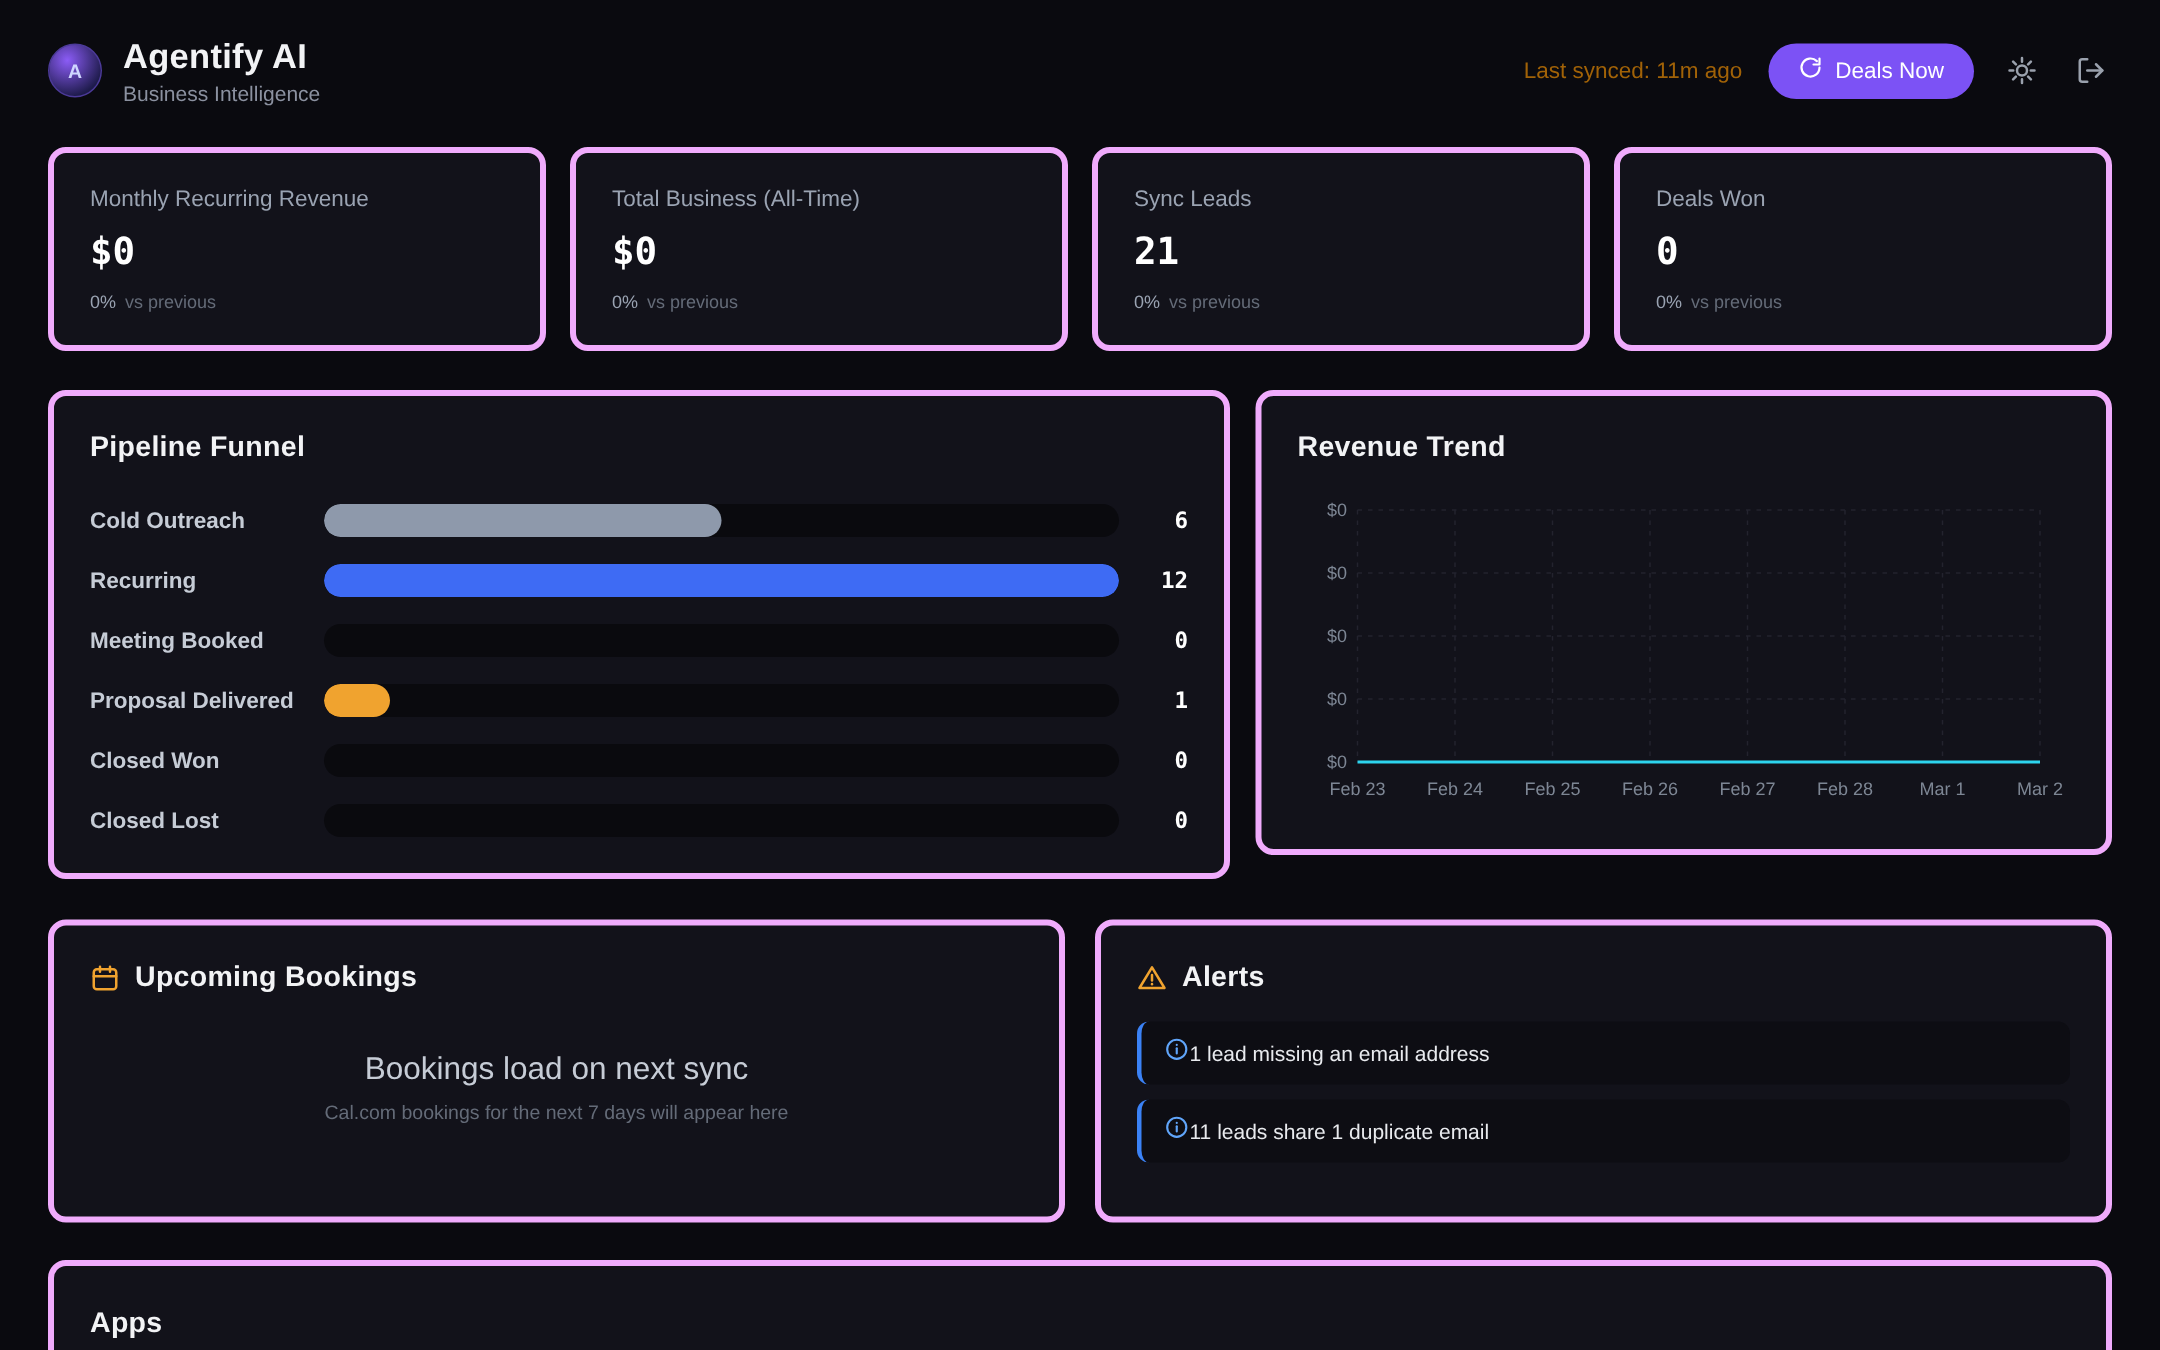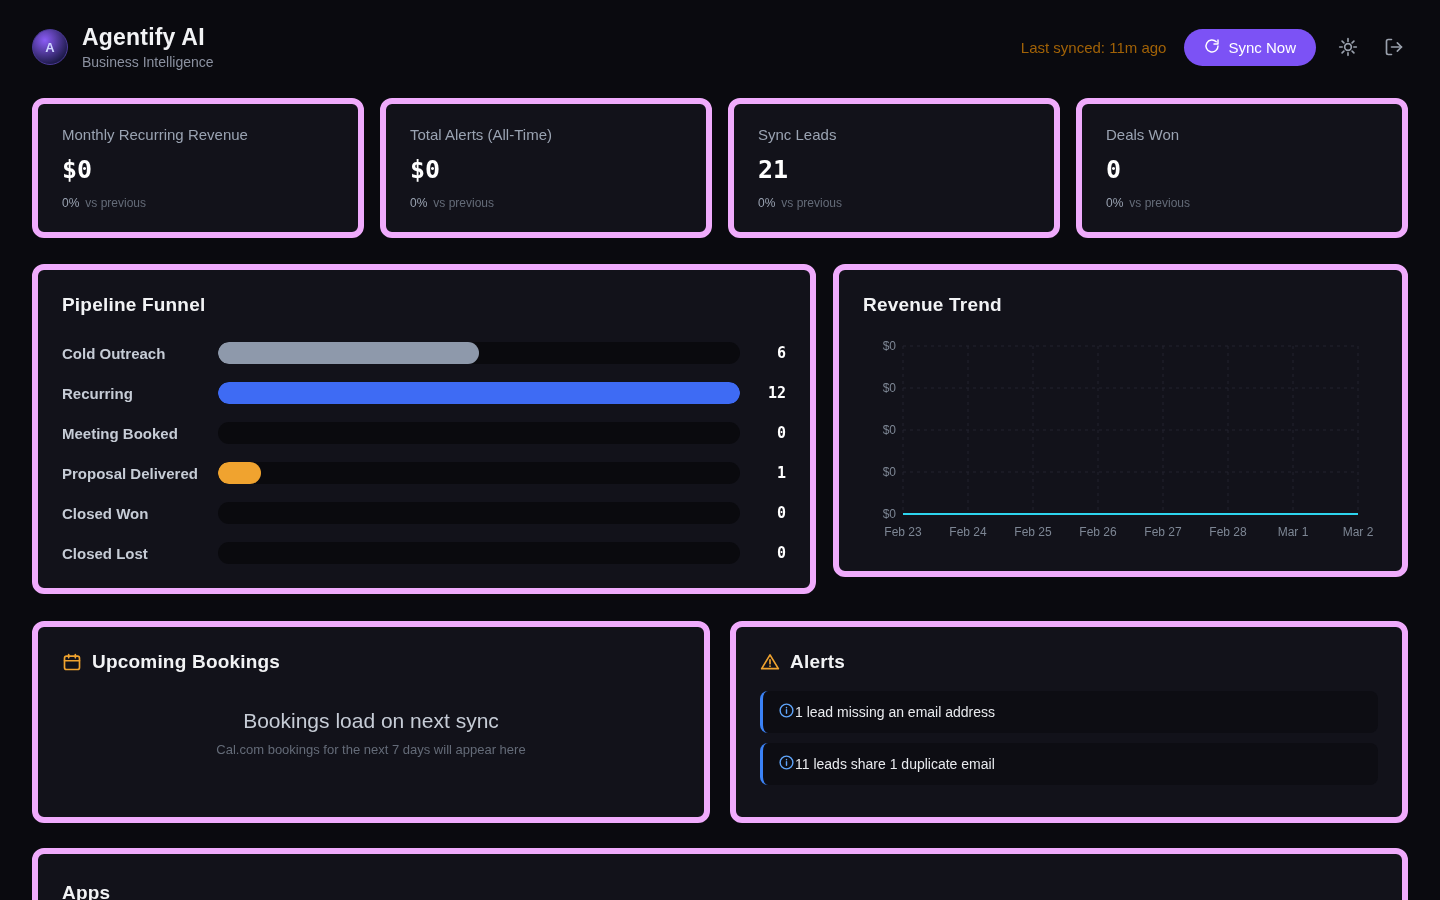--- a/index.html
+++ b/index.html
@@ -30,21 +30,21 @@
     background: #7c52f5; color: #ffffff; border: none; cursor: pointer;
     height: 37px; padding: 0 20px; border-radius: 19px;
     font-size: 15px; font-family: "Liberation Sans", sans-serif;
   }
   .icon-btn { background: none; border: none; cursor: pointer; color: #9aa1ad; display: flex; align-items: center; padding: 4px; }
   .icon-btn svg { display: block; }
 
   
   .card {
     background: #12121a;
-    border: 6px solid #f0abfc;
+    border: 4px solid #f0abfc;
     border-radius: 12px;
   }
 
   
   .stats { display: grid; grid-template-columns: repeat(4, 1fr); gap: 16px; margin-bottom: 26px; }
   .stat { padding: 22px 24px; }
   .stat-label { font-size: 15px; color: #9aa3b2; }
   .stat-value {
     font-family: "DejaVu Sans Mono", monospace;
     font-size: 25px; font-weight: bold; color: #ffffff; margin-top: 12px;
@@ -109,21 +109,21 @@
     </div>
     <div class="header-right">
       <span class="last-synced">Last synced: 11m ago</span>
       <button class="sync-btn">
         <span>
           <svg width="16" height="16" viewBox="0 0 24 24" fill="none" stroke="#ffffff" stroke-width="2.2" stroke-linecap="round" stroke-linejoin="round">
             <path d="M21 12a9 9 0 1 1-2.64-6.36"></path>
               <polyline points="21 3 21 9 15 9"></polyline>
           </svg>
         </span>
-        <span>Sync Now</span>
+        <span>Deals Now</span>
       </button>
       <button class="icon-btn">
         <span>
           <svg width="20" height="20" viewBox="0 0 24 24" fill="none" stroke="#9aa1ad" stroke-width="2" stroke-linecap="round">
             <circle cx="12" cy="12" r="4"></circle>
             <path d="M12 2v3M12 19v3M2 12h3M19 12h3M4.9 4.9l2.2 2.2M16.9 16.9l2.2 2.2M19.1 4.9l-2.2 2.2M7.1 16.9l-2.2 2.2"></path>
           </svg>
         </span>
       </button>
       <button class="icon-btn">
@@ -141,21 +141,21 @@
   <section class="stats">
     <div class="card stat">
       <div class="stat-label">Monthly Recurring Revenue</div>
       <div class="stat-value">$0</div>
       <div class="stat-delta">
         <span class="pct">0%</span>
         <span class="suffix">vs previous</span>
       </div>
     </div>
     <div class="card stat">
-      <div class="stat-label">Total Alerts (All-Time)</div>
+      <div class="stat-label">Total Business (All-Time)</div>
       <div class="stat-value">$0</div>
       <div class="stat-delta">
         <span class="pct">0%</span>
         <span class="suffix">vs previous</span>
       </div>
     </div>
     <div class="card stat">
       <div class="stat-label">Sync Leads</div>
       <div class="stat-value">21</div>
       <div class="stat-delta">

